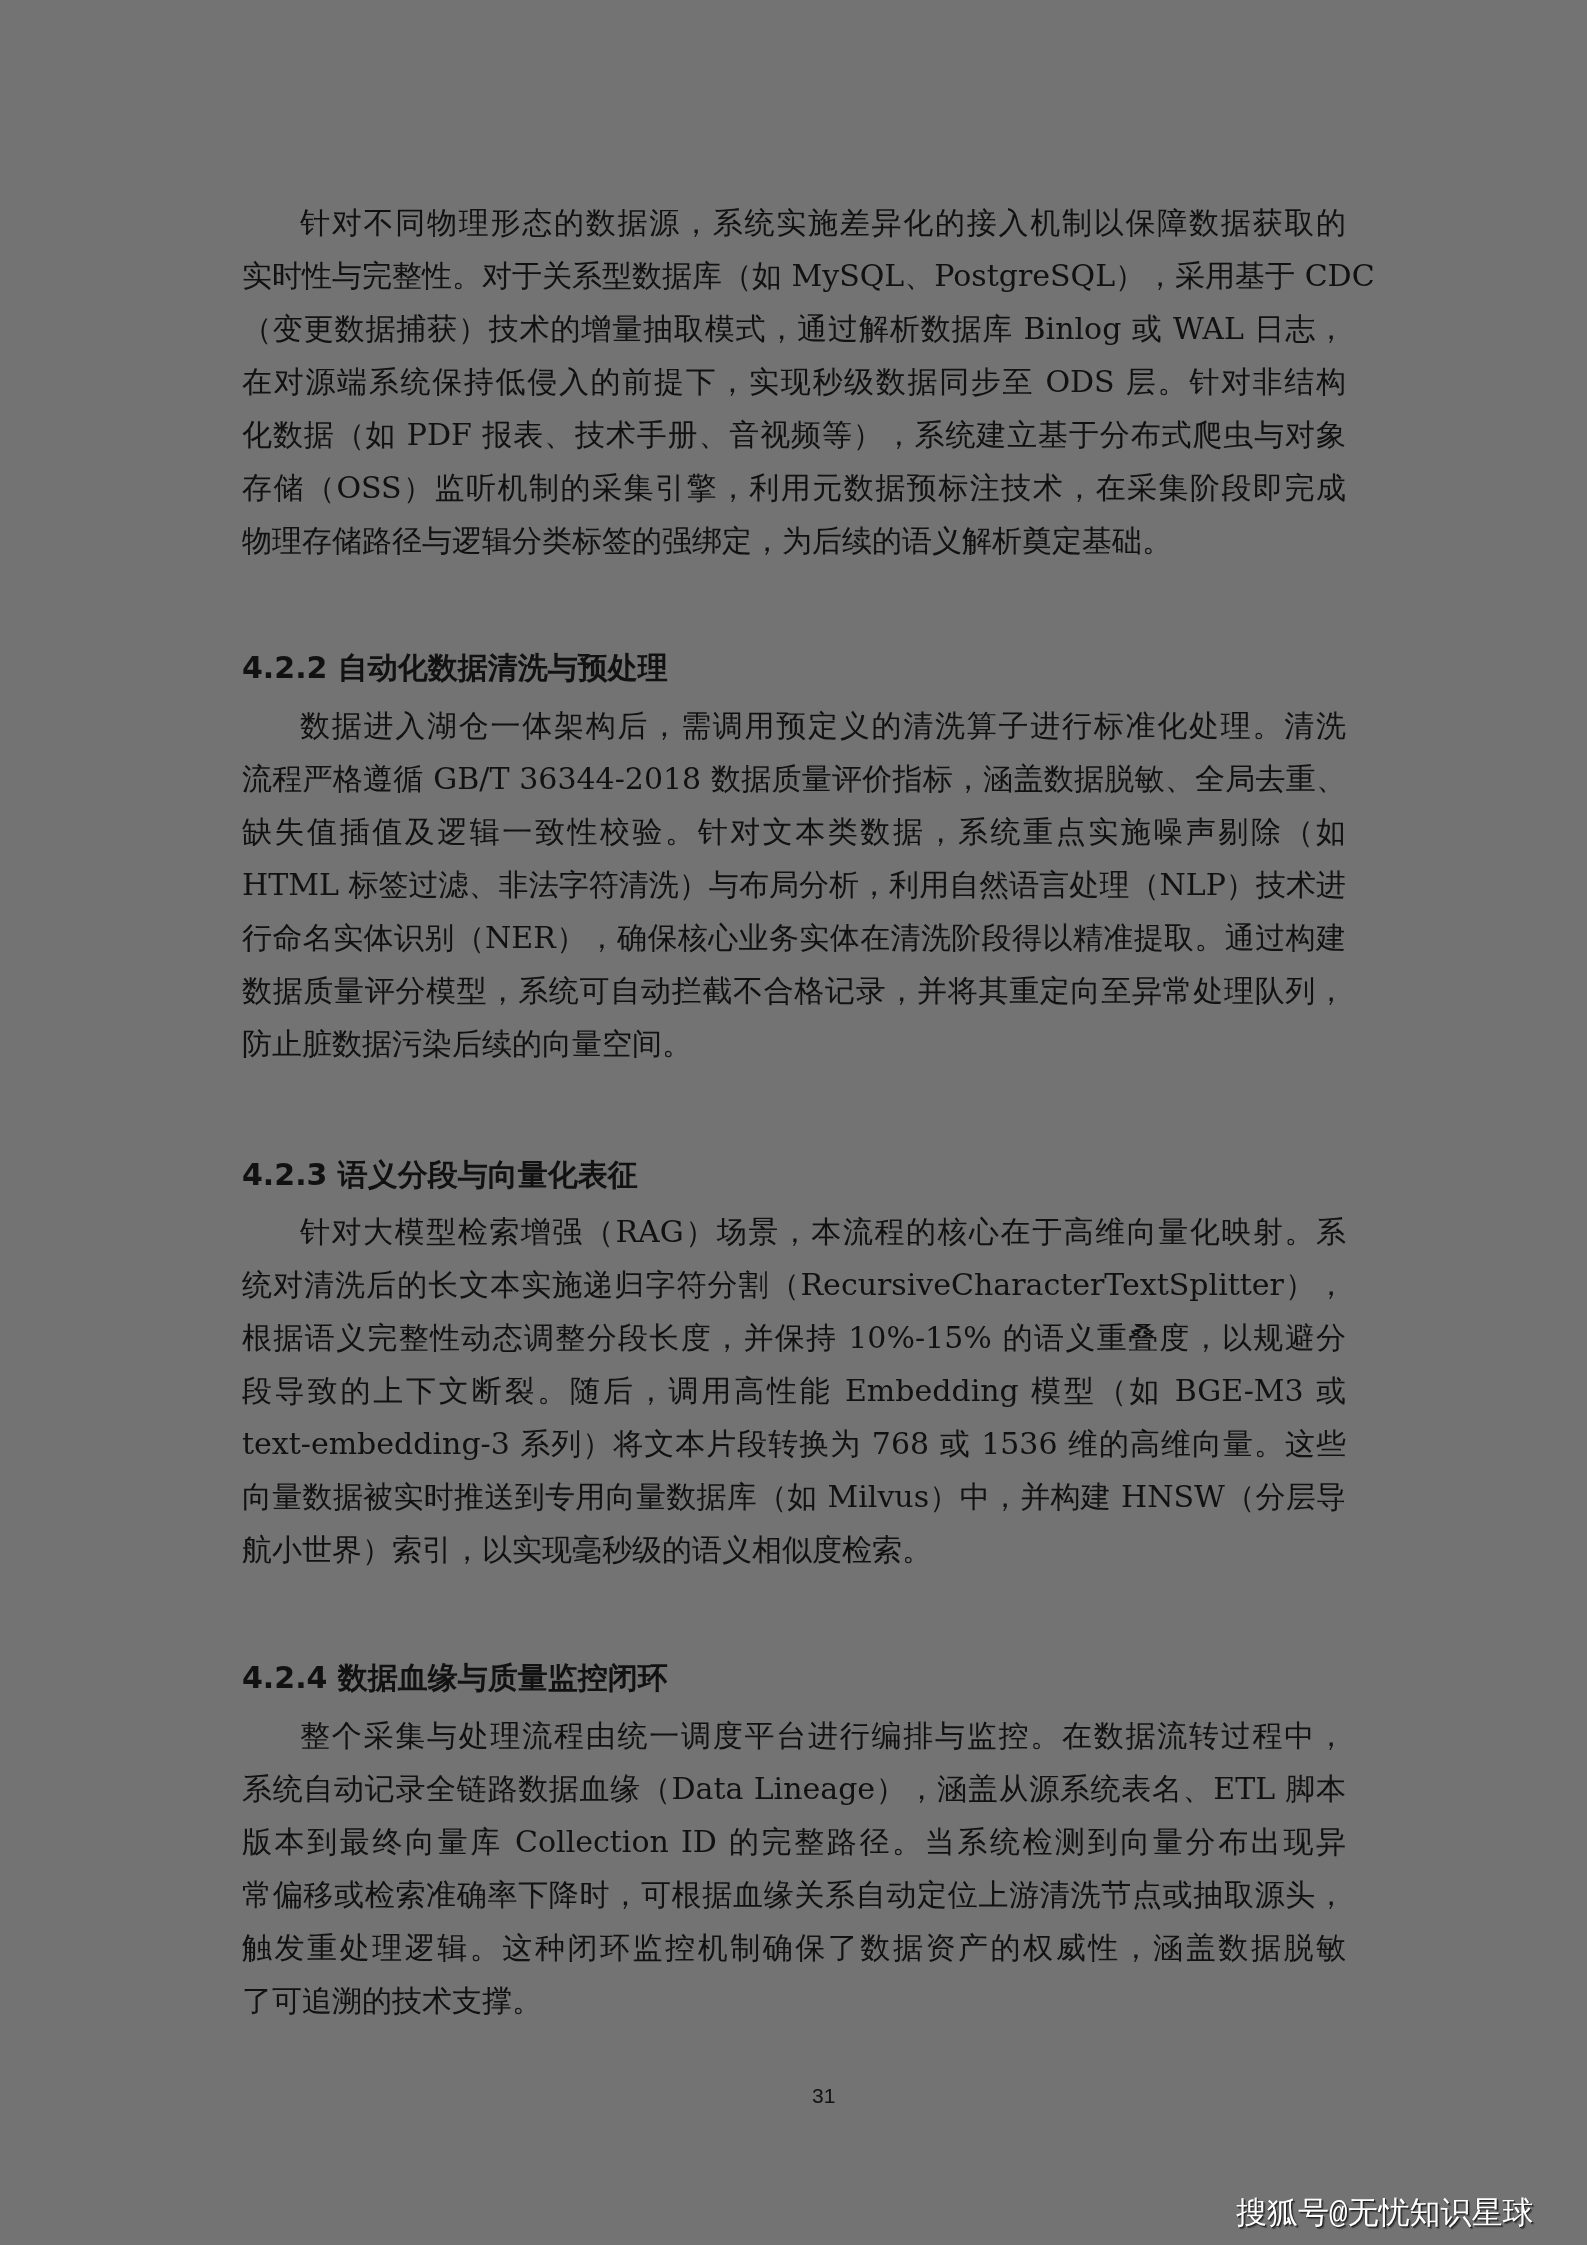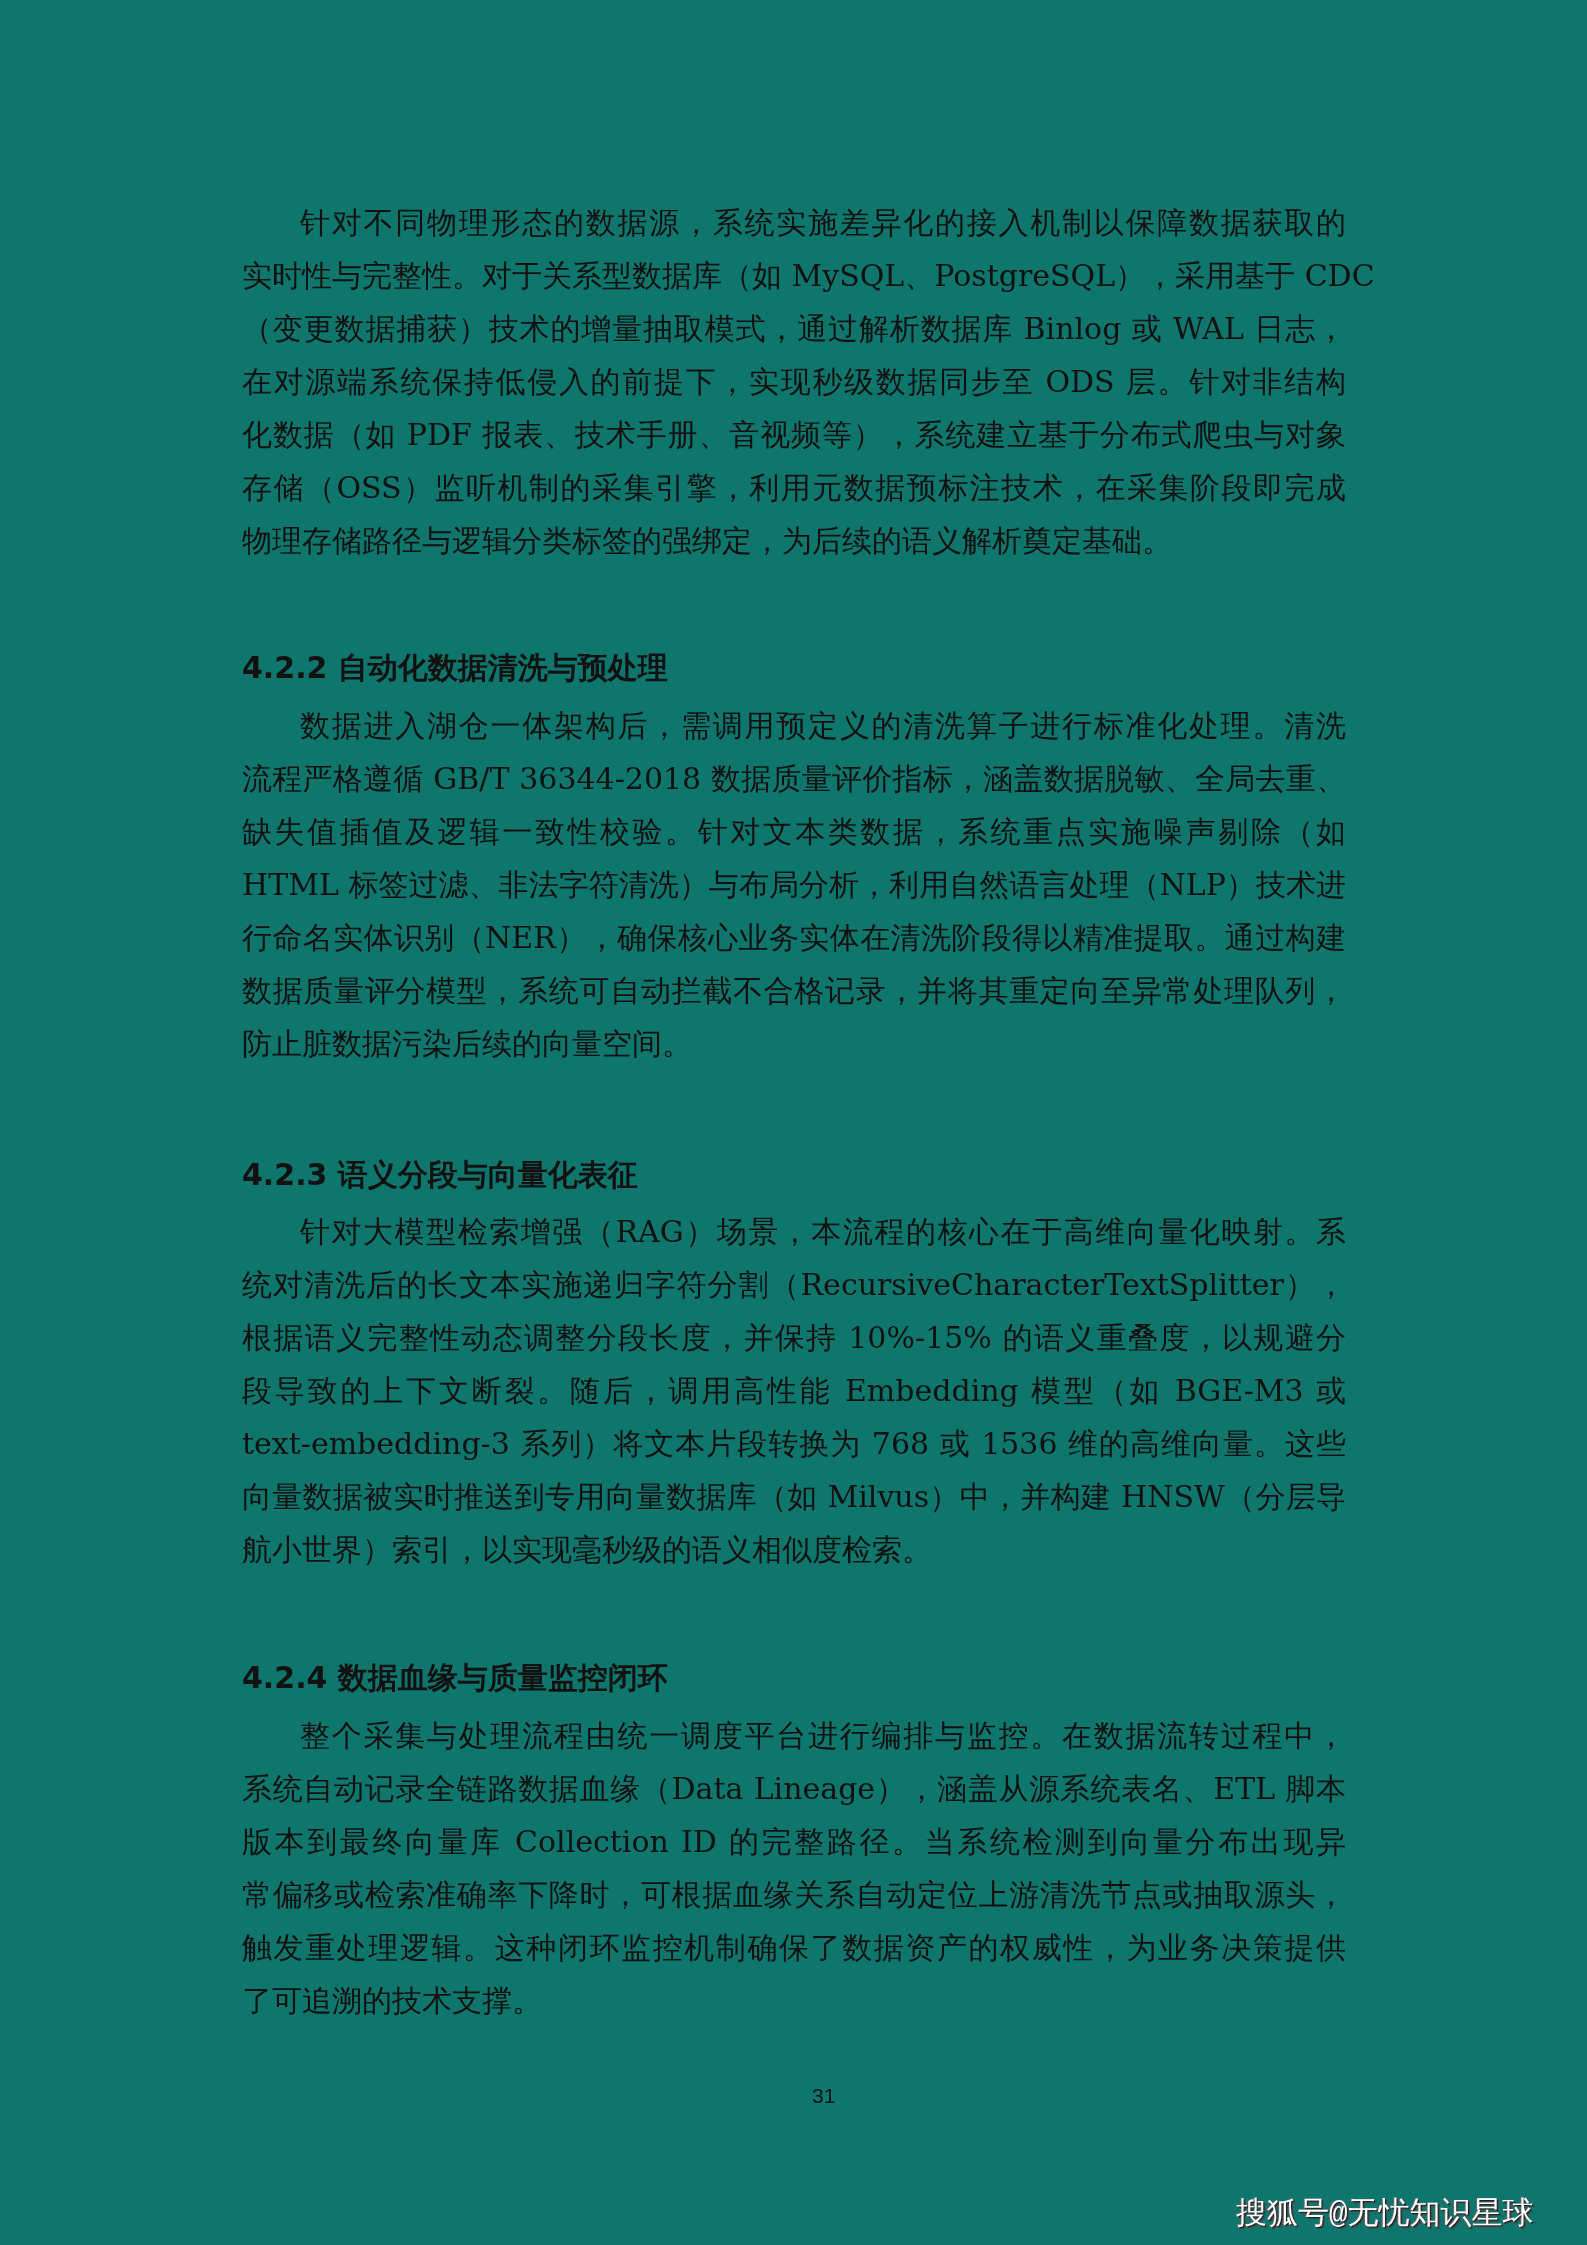--- a/index.html
+++ b/index.html
@@ -1,17 +1,17 @@
 <!DOCTYPE html>
 <html><head>
 <meta charset="utf-8">
 <style>
   html, body { margin: 0; padding: 0; background: #ffffff; }
   body { width: 1587px; height: 2245px; position: relative; overflow: hidden; }
-  .page { position: absolute; left: 0; top: 0; width: 1587px; height: 2245px; background: #0f766e; }
+  .page { position: absolute; left: 0; top: 0; width: 1587px; height: 2245px; background: #737373; }
   .line {
     position: absolute; left: 242px; width: 1104px;
     font-family: "DejaVu Serif", "Liberation Serif", serif;
     font-size: 30px; line-height: 36px; color: #111111;
     white-space: nowrap; text-align: justify; text-align-last: justify;
     letter-spacing: 0px;
   }
   .line.indent { left: 300px; width: 1046px; }
   .line.last { text-align-last: left; }
   .heading {
@@ -62,18 +62,18 @@
   <div class="line" style="top:1373px">段导致的上下文断裂。随后，调用高性能 Embedding 模型（如 BGE-M3 或</div>
   <div class="line" style="top:1426px">text-embedding-3 系列）将文本片段转换为 768 或 1536 维的高维向量。这些</div>
   <div class="line" style="top:1479px">向量数据被实时推送到专用向量数据库（如 Milvus）中，并构建 HNSW（分层导</div>
   <div class="line last" style="top:1532px">航小世界）索引，以实现毫秒级的语义相似度检索。</div>
 
   <div class="heading" style="top:1628px">4.2.4 数据血缘与质量监控闭环</div>
   <div class="line" style="top:1771px">系统自动记录全链路数据血缘（Data Lineage），涵盖从源系统表名、ETL 脚本</div>
   <div class="line indent" style="top:1718px">整个采集与处理流程由统一调度平台进行编排与监控。在数据流转过程中，</div>
   <div class="line" style="top:1824px">版本到最终向量库 Collection ID 的完整路径。当系统检测到向量分布出现异</div>
   <div class="line" style="top:1877px">常偏移或检索准确率下降时，可根据血缘关系自动定位上游清洗节点或抽取源头，</div>
-  <div class="line" style="top:1930px">触发重处理逻辑。这种闭环监控机制确保了数据资产的权威性，为业务决策提供</div>
+  <div class="line" style="top:1930px">触发重处理逻辑。这种闭环监控机制确保了数据资产的权威性，涵盖数据脱敏</div>
   <div class="line last" style="top:1983px">了可追溯的技术支撑。</div>
 
   <div class="page-number">31</div>
   <div class="watermark">搜狐号@无忧知识星球</div>
 </div>
 
 </body></html>

